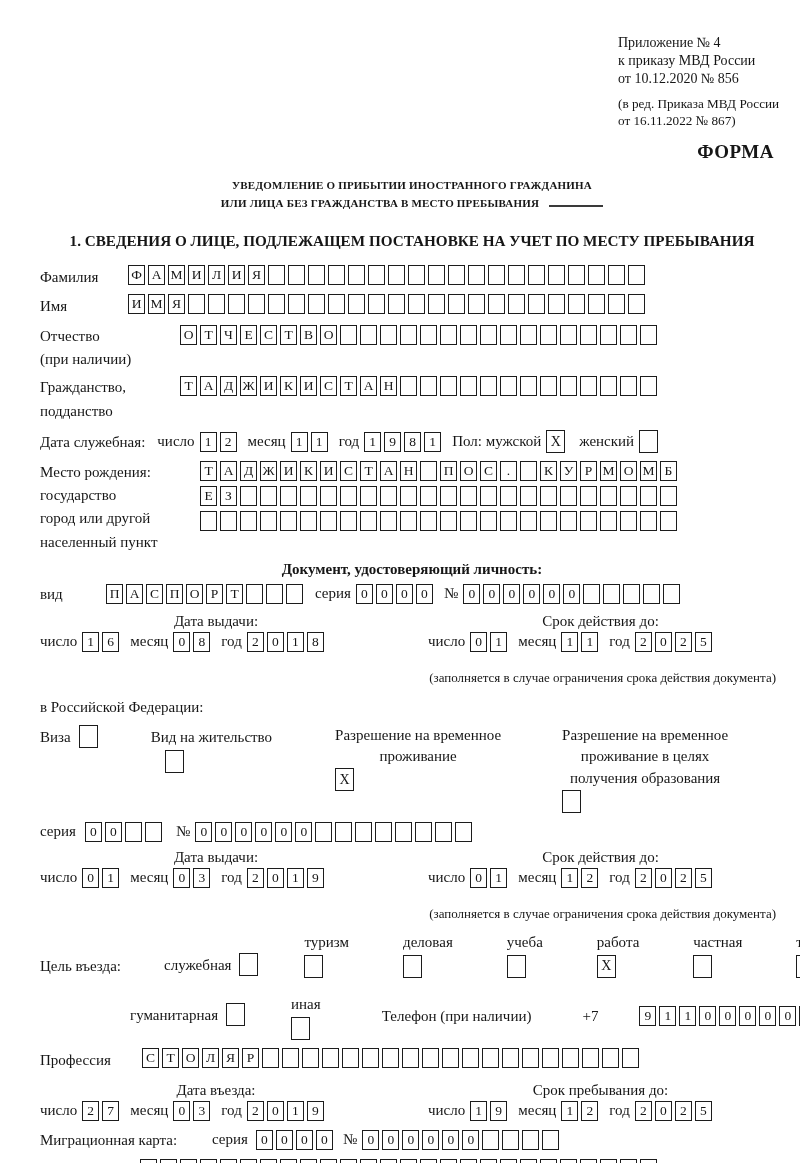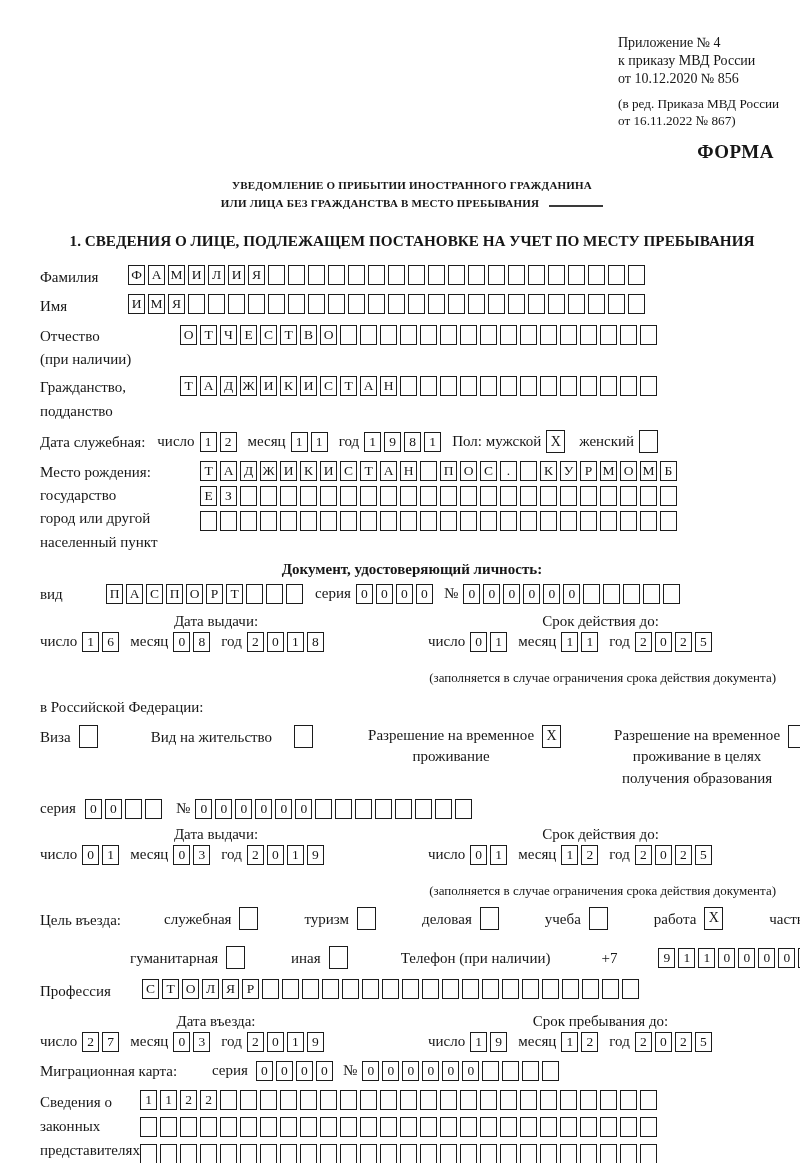--- a/index.html
+++ b/index.html
@@ -47,21 +47,21 @@
   .dates-row { display:flex; margin-top:2px; }
   .dates-row .g1 { width:352px; }
   .dates-row .g2 { margin-left:36px; }
   .dg { display:flex; align-items:center; }
   .note-r { text-align:right; font-size:13px; margin-top:18px; padding-right:8px; }
   .para { margin-top:9px; line-height:1.65; }
   
   .opts { display:flex; align-items:flex-start; margin-top:5px;gap:35px; }
   .opt { display:flex; align-items:flex-start; }
   .opt .ol { line-height:25px; margin-right:8px; white-space:nowrap; }
-  .opt + .opt { margin-left:11px; }
+  .opt + .opt { margin-left:11px;flex-direction:column; }
   .opt-col { display:flex; flex-direction:column; align-items:center; text-align:center; line-height:1.45; margin-right:8px; }
   .opt-col span { white-space:nowrap; }
   .indent90 { margin-left:90px; }
 </style>
 </head>
 <body>
 
 <div class="page">
 
   <div class="ref">

